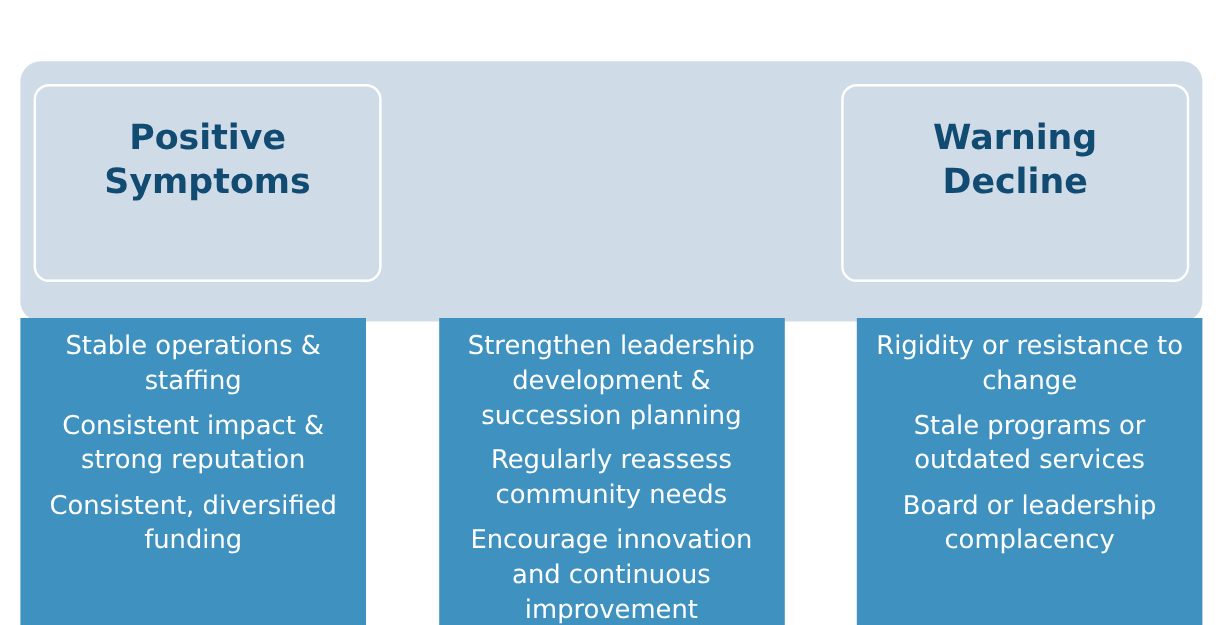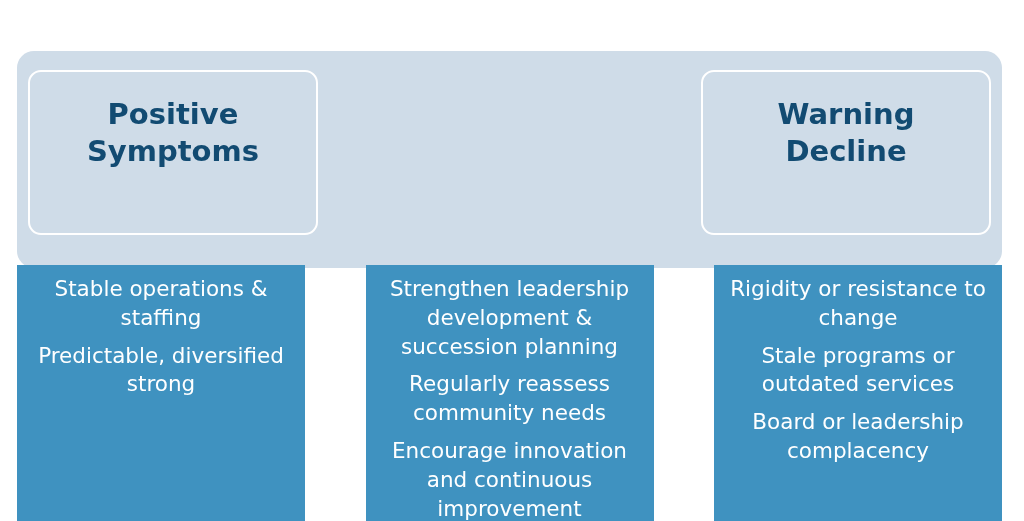--- a/index.html
+++ b/index.html
@@ -129,21 +129,22 @@
 Decline</div>
       </div>
 
     </div>
   </div>
 
   <div class="body-row">
 
     <div class="body-card">
       <p class="body-item">Stable operations &amp; staffing</p>
-      <p class="body-item">Predictable, diversified strong</p>
+      <p class="body-item">Consistent impact &amp; strong reputation</p>
+      <p class="body-item">Consistent, diversified funding</p>
     </div>
 
     <div class="body-card">
       <p class="body-item">Strengthen leadership development &amp; succession planning</p>
       <p class="body-item">Regularly reassess community needs</p>
       <p class="body-item">Encourage innovation and continuous improvement</p>
     </div>
 
     <div class="body-card">
       <p class="body-item">Rigidity or resistance to change</p>

